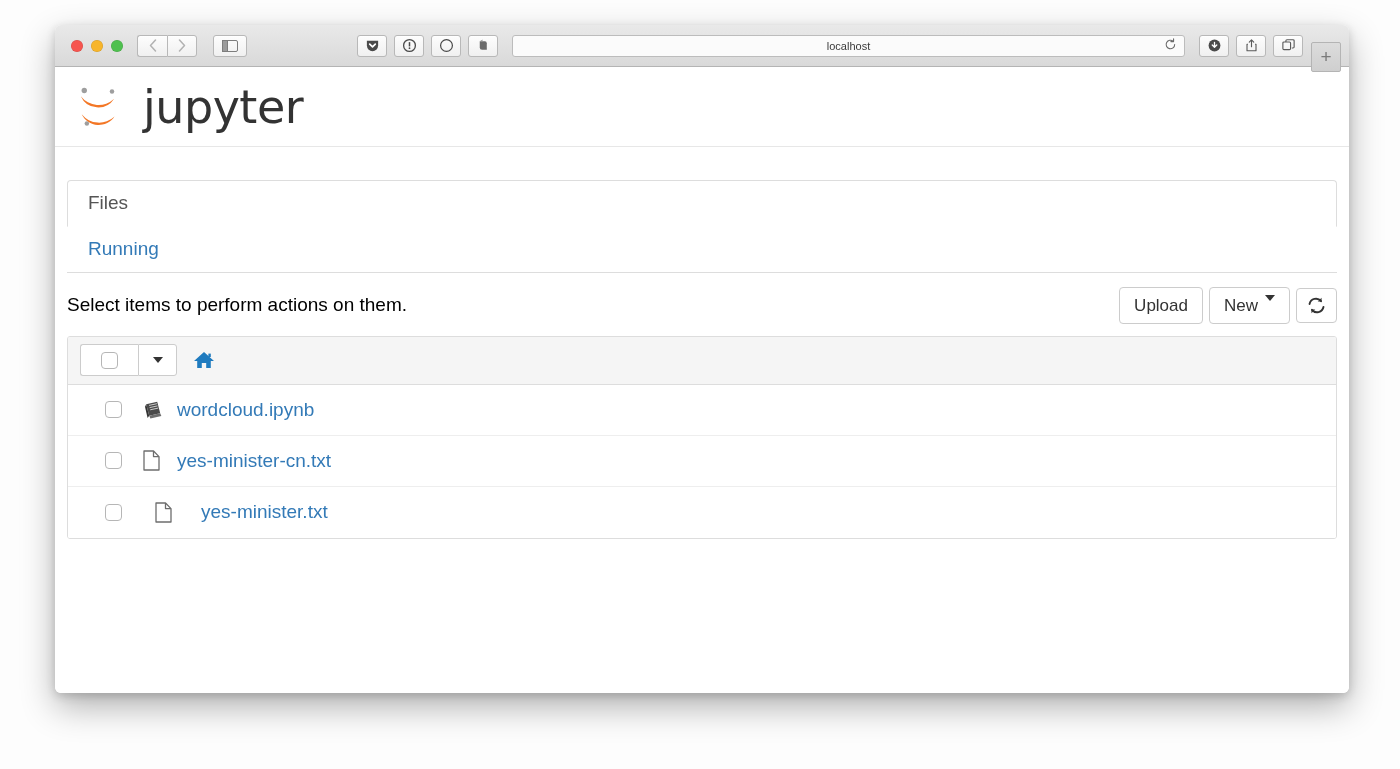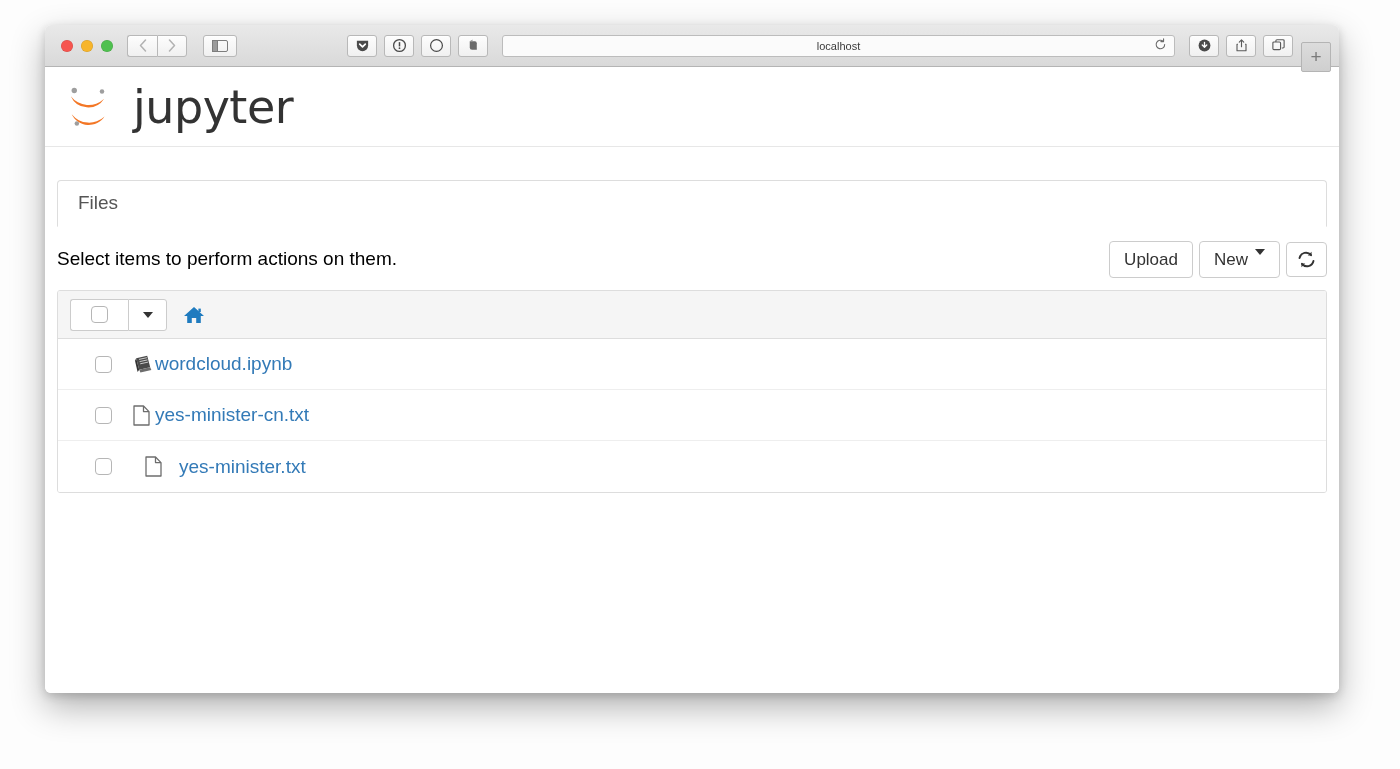--- a/index.html
+++ b/index.html
@@ -14,21 +14,21 @@
   
   #backdrop {
     position: relative;
     width: 1400px; height: 769px;
     background: #fdfdfd;
   }
 
   
   #browser-window {
     position: absolute;
-    left: 45px; top: 25px;
+    left: 55px; top: 25px;
     width: 1294px; height: 668px;
     background: #ffffff;
     border-radius: 6px;
     box-shadow: 0 14px 34px rgba(0,0,0,0.30), 0 3px 10px rgba(0,0,0,0.16);
     overflow: hidden;
   }
 
   
   #titlebar {
     position: relative;
@@ -201,20 +201,21 @@
     height: 51px;
     display: flex; align-items: center;
     border-bottom: 1px solid #eeeeee;
     padding-left: 0;
     background: #ffffff;
   }
   .file-row:last-child { border-bottom: none; gap: 12px; }
   .row-cbox { margin-left: 37px; }
   .row-icon { margin-left: 21px; display:flex; align-items:center; width: 22px; }
   .row-name {
+    margin-left: 12px;
     font-size: 19px;
     color: #337ab7;
   }
 </style>
 </head>
 <body>
 
 <div id="backdrop">
 
   <div id="browser-window">
@@ -321,20 +322,21 @@
             <path d="M48 41 A22 22 0 0 1 10 38.5 A26 26 0 0 0 48 41 Z" fill="#f37726"></path>
           </svg>
           <span id="logo-text">jupyter</span>
         </a>
       </div>
 
       <div id="jp-body">
 
         <div id="tabs">
           <div class="tab active">Files</div>
+          <div class="tab">Running</div>
         </div>
 
         <div id="list-toolbar">
           <div id="toolbar-msg">Select items to perform actions on them.</div>
           <div id="toolbar-actions">
             <div class="btn">
               <span>Upload</span>
             </div>
             <div class="btn">
               <span>New</span>

